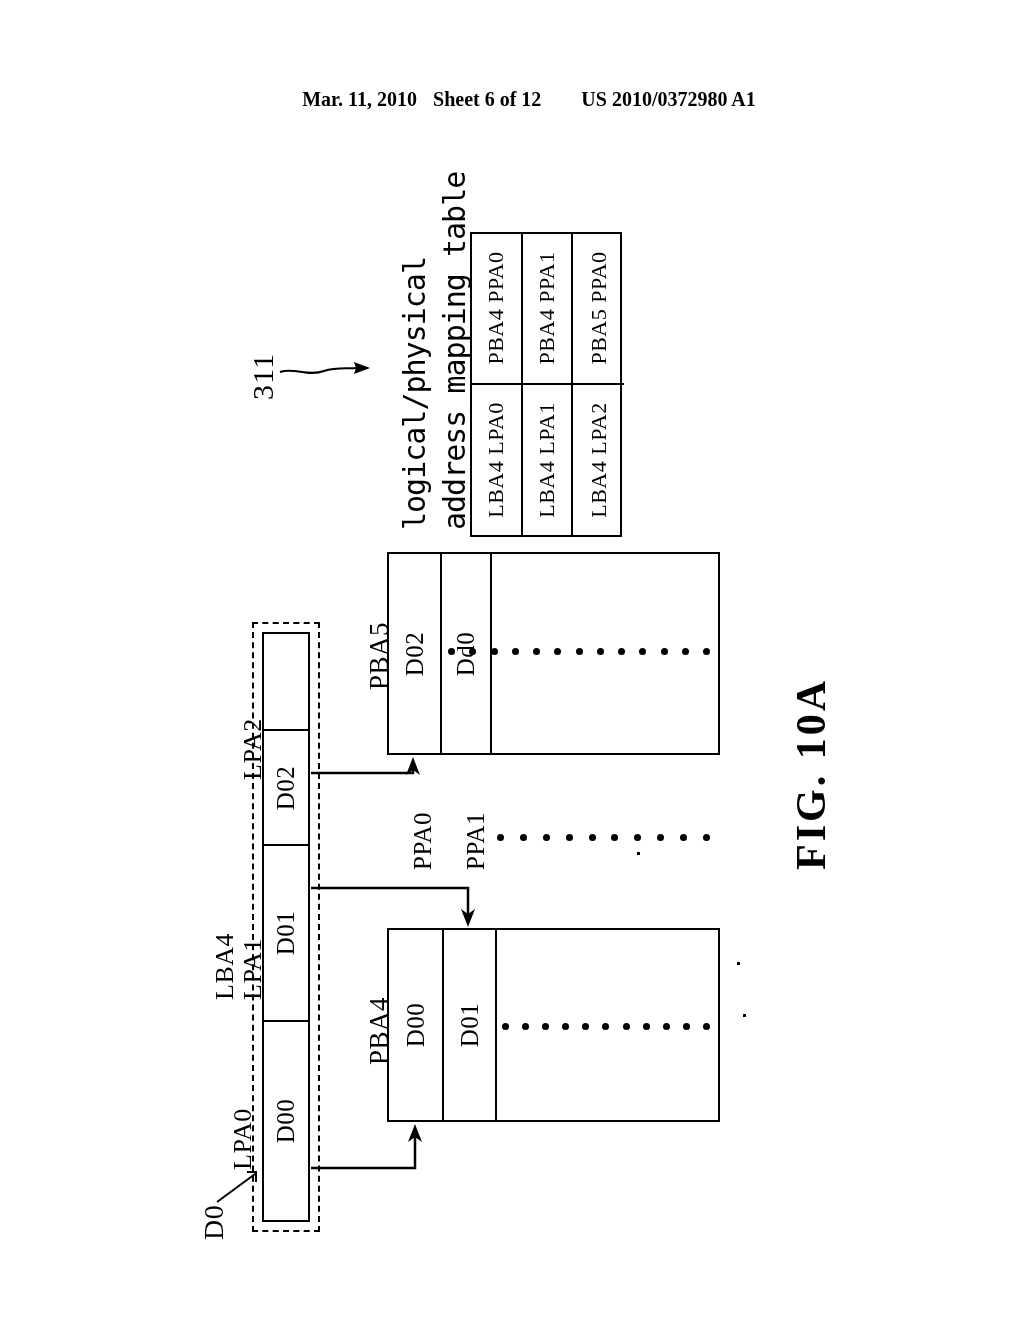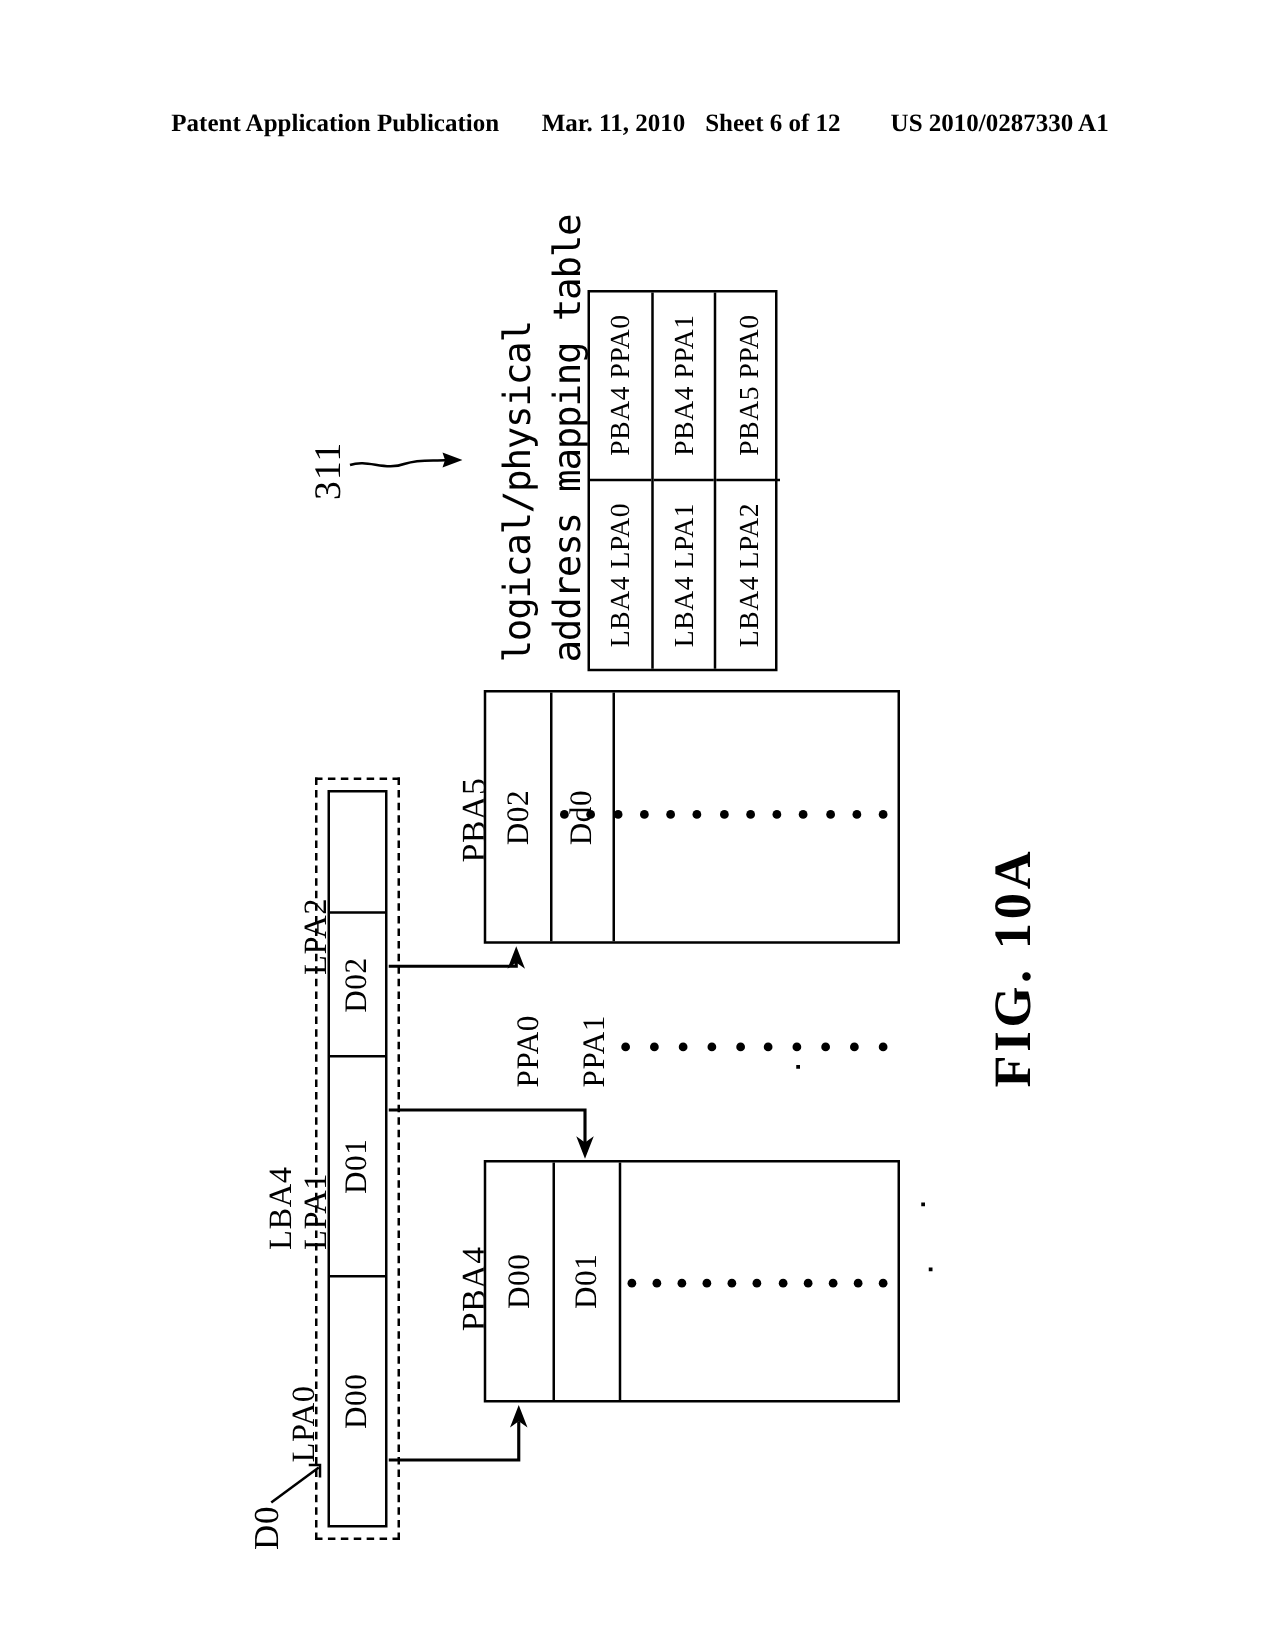--- a/index.html
+++ b/index.html
@@ -282,27 +282,26 @@
     position: absolute;
     background: #000;
     width: 3px;
     height: 3px;
   }
 </style>
 </head>
 <body>
 
 <div id="pub-header">
-  <span class="h-seg">Patent Application Publication</span>
   <span class="gap-a"></span>
   <span class="h-seg">Mar. 11, 2010</span>
   <span class="gap-b"></span>
   <span class="h-seg">Sheet 6 of 12</span>
   <span class="gap-c"></span>
-  <span class="h-seg">US 2010/0287330 A1</span>
+  <span class="h-seg">US 2010/0372980 A1</span>
 </div>
 
 <div class="rot" id="tbl-title-l1">logical/physical</div>
 <div class="rot" id="tbl-title-l2">address mapping table</div>
 
 <div class="rot" id="ref-311">311</div>
 <svg id="ref-311-arrow" viewBox="0 0 92 26">
   <path d="M2,14 C16,9 30,19 46,13 C58,9 68,11 80,10" stroke="#000" stroke-width="2" fill="none"></path>
   <polygon points="92,10 76,4 78,10 76,16" fill="#000"></polygon>
 </svg>

